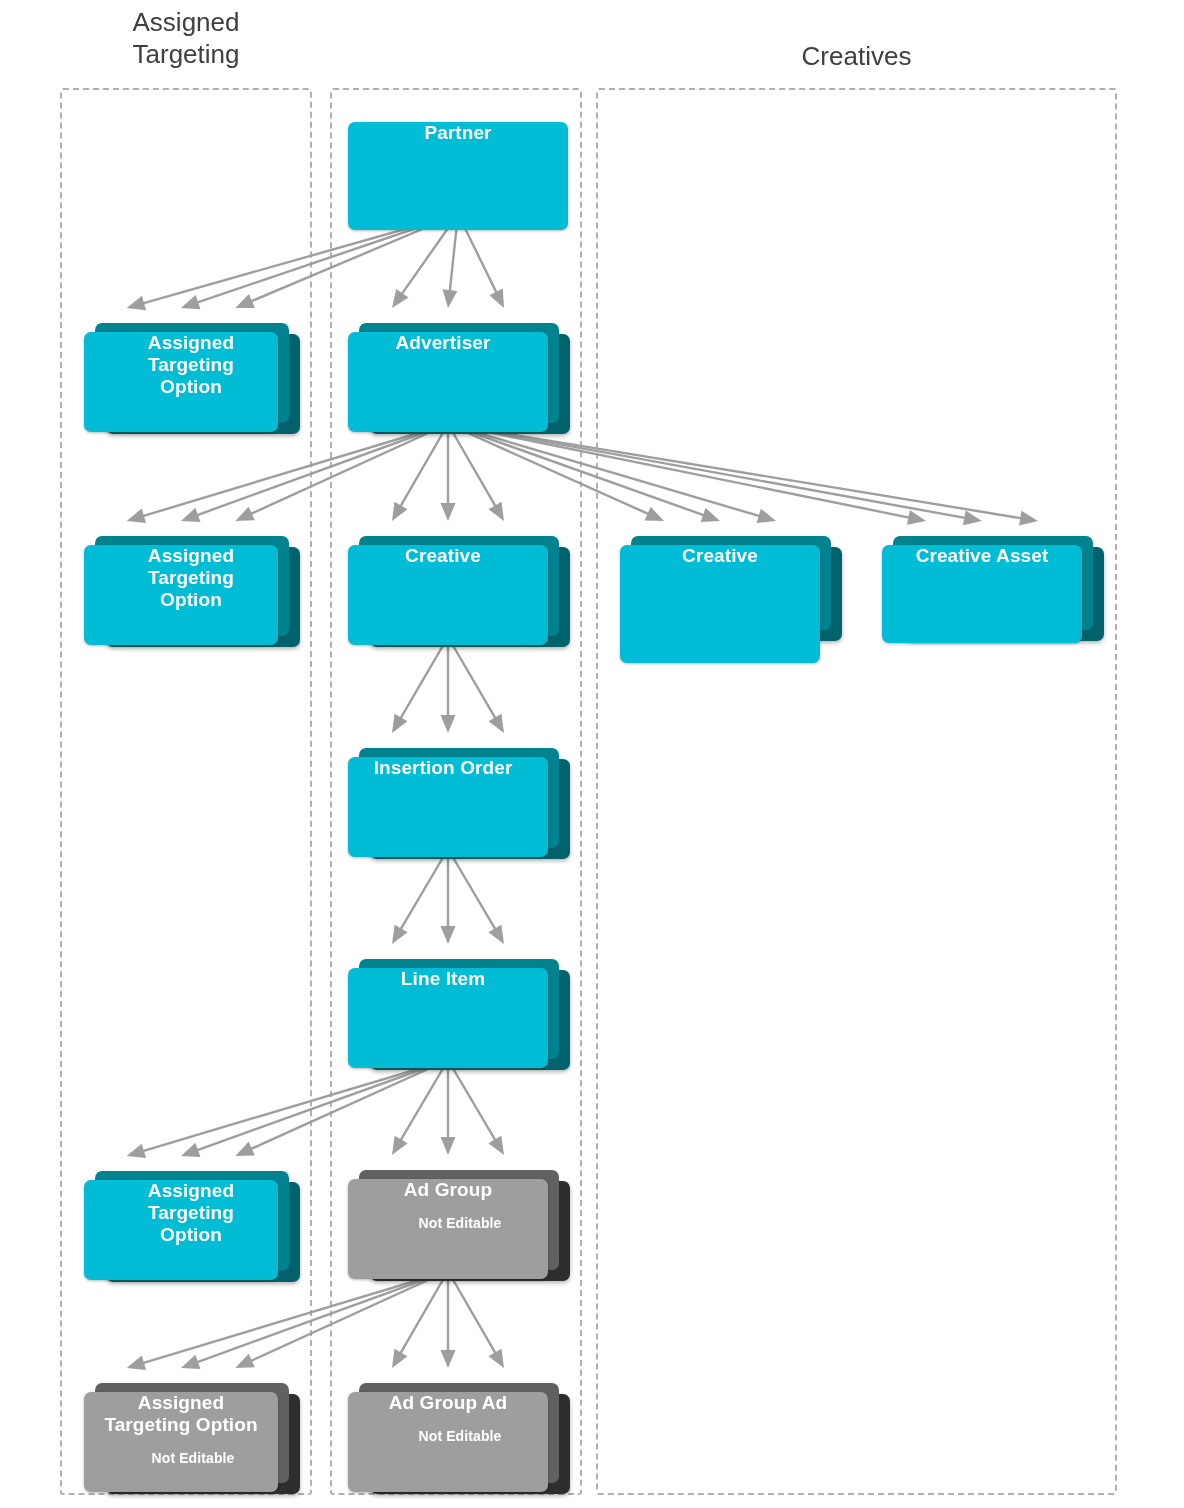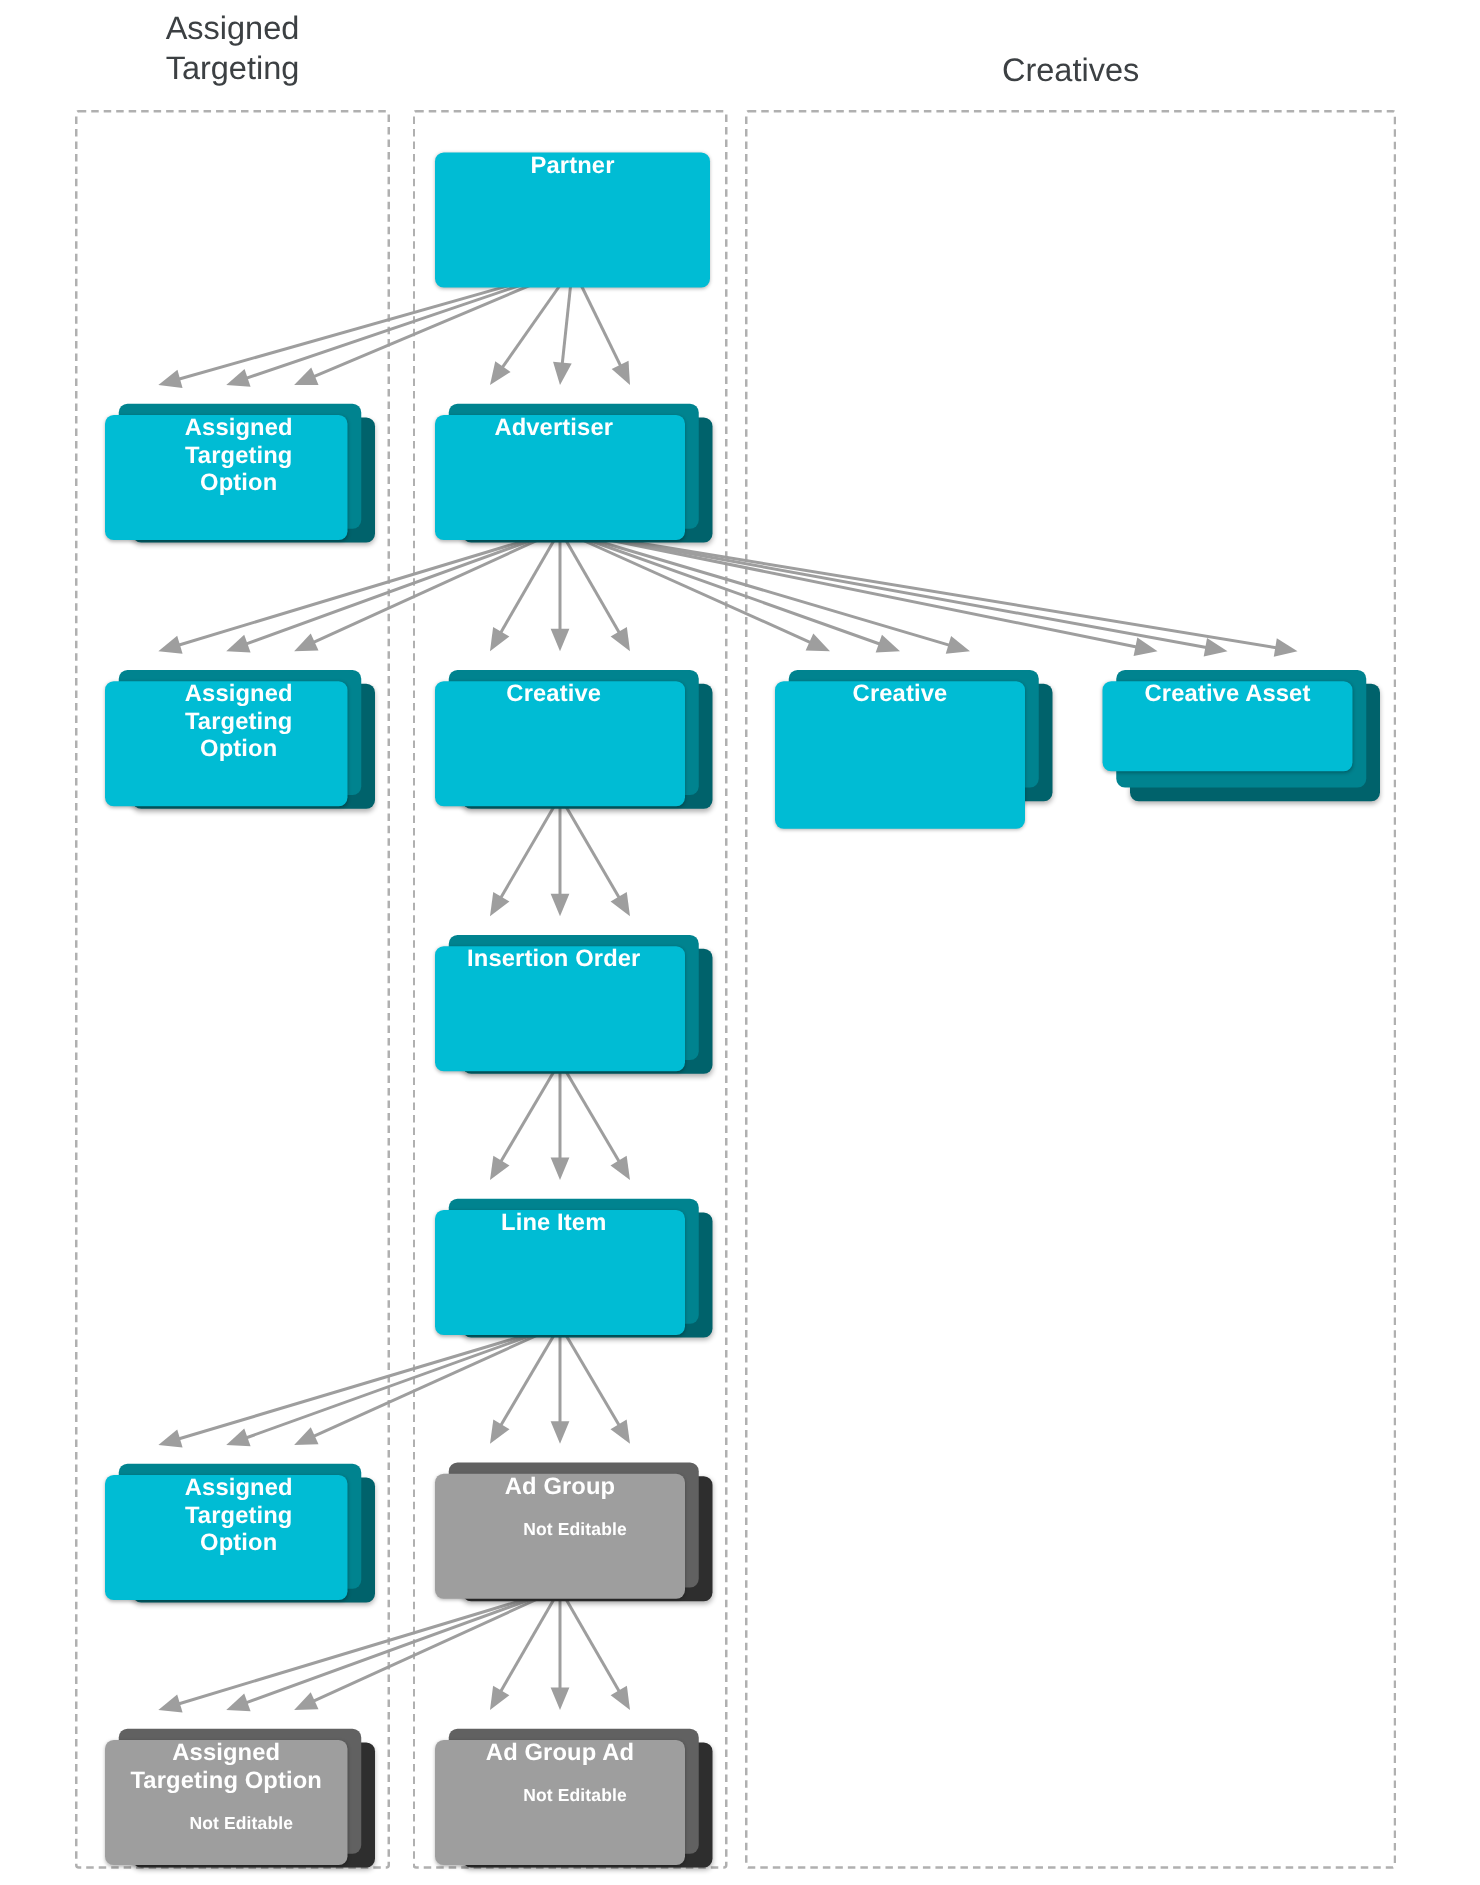--- a/index.html
+++ b/index.html
@@ -230,21 +230,21 @@
       <div class="node" style="left: 620px; top: 525px; width: 200px; height: 94px;">
         <div class="card back2" style="left: 22px; top: 22px; width: 200px; height: 94px; background: rgb(0, 98, 107); box-shadow: rgba(0, 0, 0, 0.3) 0px 2px 4px;"></div>
         <div class="card back1" style="left: 11px; top: 11px; width: 200px; height: 94px; background: rgb(0, 131, 143);"></div>
         <div class="card front" style="width: 200px; height: 118px; background: rgb(0, 188, 212);">
           <div class="node-label" style="font-size: 19px;">Creative</div>
         </div>
       </div>
       <div class="node" style="left: 882px; top: 525px; width: 200px; height: 94px;">
         <div class="card back2" style="left: 22px; top: 22px; width: 200px; height: 94px; background: rgb(0, 98, 107); box-shadow: rgba(0, 0, 0, 0.3) 0px 2px 4px;"></div>
         <div class="card back1" style="left: 11px; top: 11px; width: 200px; height: 94px; background: rgb(0, 131, 143);"></div>
-        <div class="card front" style="width: 200px; height: 72px; background: rgb(0, 188, 212);">
+        <div class="card front" style="width: 200px; height: 98px; background: rgb(0, 188, 212);">
           <div class="node-label" style="font-size: 19px;">Creative Asset</div>
         </div>
       </div>
       <div class="node" style="left: 348px; top: 737px; width: 200px; height: 100px;">
         <div class="card back2" style="left: 22px; top: 22px; width: 200px; height: 100px; background: rgb(0, 98, 107); box-shadow: rgba(0, 0, 0, 0.3) 0px 2px 4px;"></div>
         <div class="card back1" style="left: 11px; top: 11px; width: 200px; height: 100px; background: rgb(0, 131, 143);"></div>
         <div class="card front" style="width: 200px; height: 100px; background: rgb(0, 188, 212);">
           <div class="node-label" style="font-size: 19px; transform: translateX(-5px);">Insertion Order</div>
         </div>
       </div>

